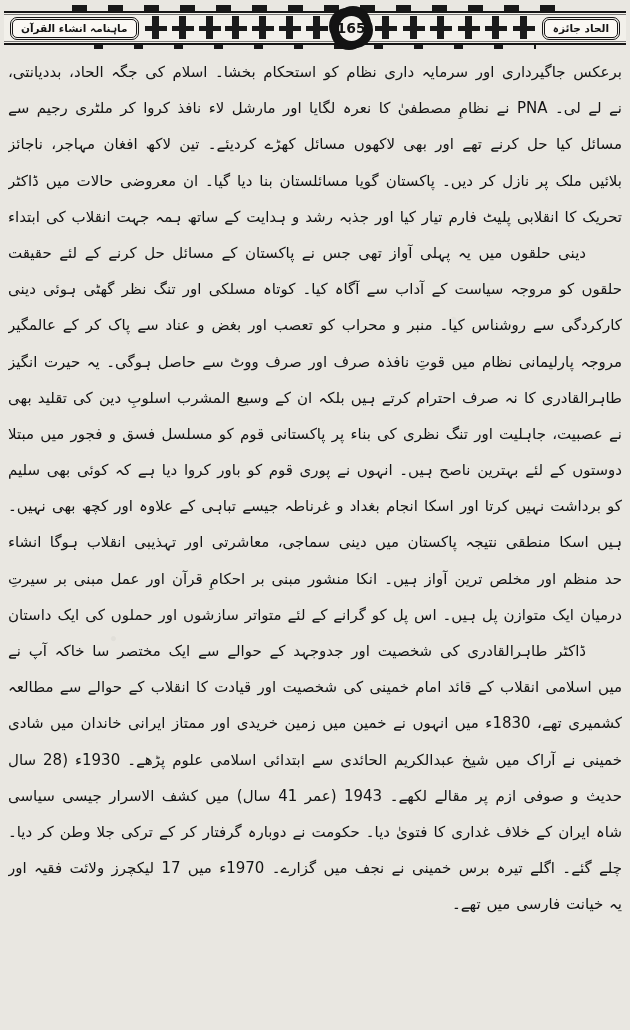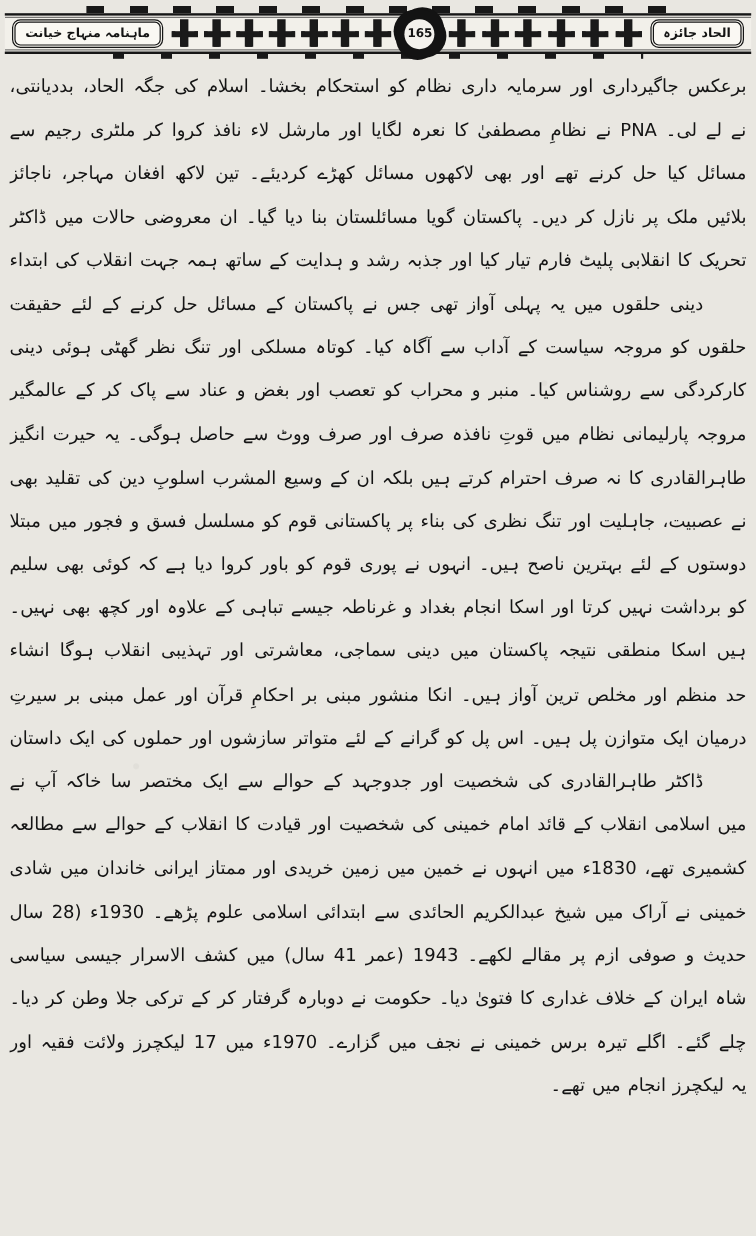--- a/index.html
+++ b/index.html
@@ -45,21 +45,21 @@
   .medallion{
     flex:0 0 auto;width:40px;height:40px;margin:-6px 1px;
     background:#131313;border-radius:50%;
     display:flex;align-items:center;justify-content:center;
     box-shadow:4px 2px 0 -2px #131313,-4px -2px 0 -2px #131313,2px -4px 0 -2px #131313,-2px 4px 0 -2px #131313;
     z-index:2;
   }
   .medallion-inner{
     width:25px;height:25px;border-radius:50%;
     background:#f3f1ec;display:flex;align-items:center;justify-content:center;
-    font-size:10px;font-weight:bold;direction:ltr;letter-spacing:0;
+    font-size:14px;font-weight:bold;direction:ltr;letter-spacing:0;
   }
   
   .content{position:absolute;top:54px;right:8px;left:8px;}
   .line{
     height:36.2px;line-height:36.2px;font-size:15px;
     text-align:justify;text-align-last:justify;
     overflow:hidden;word-spacing:1px;
   }
   .line.center{text-align-last:center;}
   .line.right-inset{text-align:right;text-align-last:right;padding-left:36px;padding-right:0;}
@@ -92,21 +92,21 @@
       </span>
       <span class="orns">
           <span class="cross"></span>
           <span class="cross"></span>
           <span class="cross"></span>
           <span class="cross"></span>
           <span class="cross"></span>
           <span class="cross"></span>
           <span class="cross"></span>
         </span>
-      <span class="tab">ماہنامہ منہاج خیانت</span>
+      <span class="tab">ماہنامہ انشاء القرآن</span>
     </div>
     <div class="crenel bottom"></div>
   </div>
 
   <div class="content">
     <div>
         <div class="line">برعکس جاگیرداری اور سرمایہ داری نظام کو استحکام بخشا۔ اسلام کی جگہ الحاد، بددیانتی، خیانت، اخلاقی بے راہ روی اور ظلم و استحصال</div>
         <div class="line">نے لے لی۔ PNA نے نظامِ مصطفیٰ کا نعرہ لگایا اور مارشل لاء نافذ کروا کر ملٹری رجیم سے وزارتیں لے کر بیٹھ گئے۔ قوم کے</div>
         <div class="line">مسائل کیا حل کرنے تھے اور بھی لاکھوں مسائل کھڑے کردیئے۔ تین لاکھ افغان مہاجر، ناجائز اسلحہ، ہیروئن اور نہ جانے کیا کیا</div>
         <div class="line">بلائیں ملک پر نازل کر دیں۔ پاکستان گویا مسائلستان بنا دیا گیا۔ ان معروضی حالات میں ڈاکٹر طاہرالقادری نے پاکستان عوامی</div>
@@ -126,17 +126,17 @@
         <div class="line">درمیان ایک متوازن پل ہیں۔ اس پل کو گرانے کے لئے متواتر سازشوں اور حملوں کی ایک داستان ہے جو ڈاکٹر صاحب کے</div>
       </div>
     <div>
         <div class="line indent">ڈاکٹر طاہرالقادری کی شخصیت اور جدوجہد کے حوالے سے ایک مختصر سا خاکہ آپ نے ملاحظہ فرمالیا۔ اب ایران</div>
         <div class="line">میں اسلامی انقلاب کے قائد امام خمینی کی شخصیت اور قیادت کا انقلاب کے حوالے سے مطالعہ کرتے ہیں۔ امام خمینی کے دادا</div>
         <div class="line">کشمیری تھے، 1830ء میں انہوں نے خمین میں زمین خریدی اور ممتاز ایرانی خاندان میں شادی کی۔ 1920ء میں 18 سالہ</div>
         <div class="line">خمینی نے آراک میں شیخ عبدالکریم الحائدی سے ابتدائی اسلامی علوم پڑھے۔ 1930ء (28 سال عمر) میں حدیث و فقہ و</div>
         <div class="line">حدیث و صوفی ازم پر مقالے لکھے۔ 1943 (عمر 41 سال) میں کشف الاسرار جیسی سیاسی کتاب لکھی۔ 1962-63ء میں</div>
         <div class="line">شاہ ایران کے خلاف غداری کا فتویٰ دیا۔ حکومت نے دوبارہ گرفتار کر کے ترکی جلا وطن کر دیا۔ وہاں سے خمینی نجف (عراق)</div>
         <div class="line">چلے گئے۔ اگلے تیرہ برس خمینی نے نجف میں گزارے۔ 1970ء میں 17 لیکچرز ولائت فقیہ اور شاہ کے خلاف دیئے۔ خمینی کے</div>
-        <div class="line right-inset">یہ لیکچرز انجام میں تھے۔</div>
+        <div class="line right-inset">یہ خیانت فارسی میں تھے۔</div>
       </div>
   </div>
 
 </div>
 
 </body></html>

